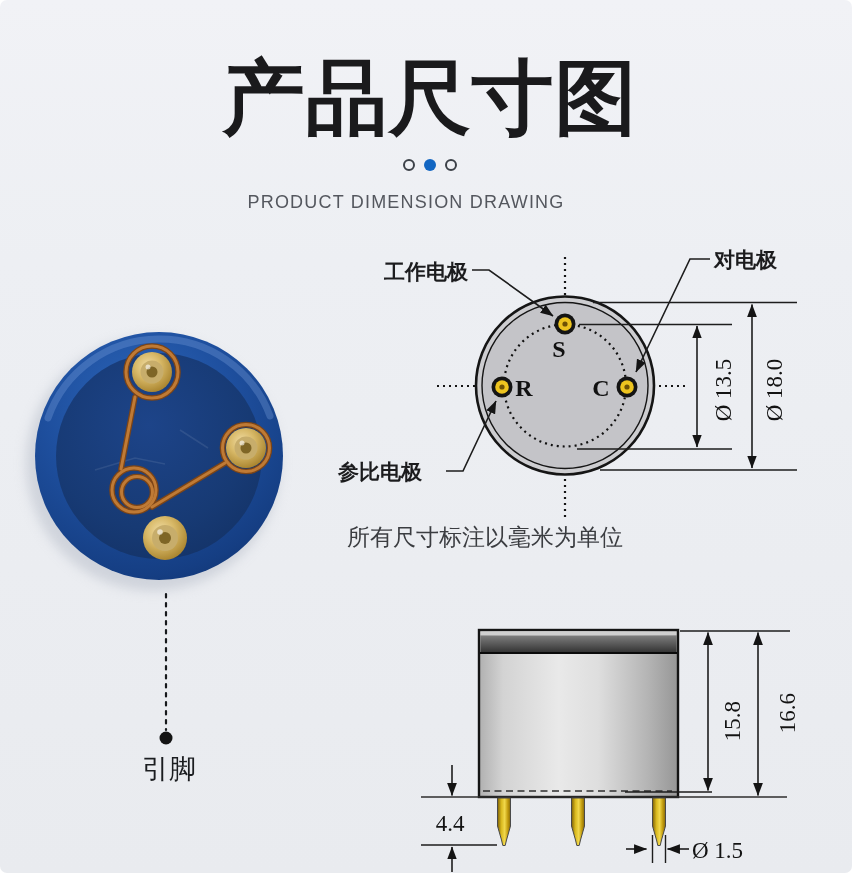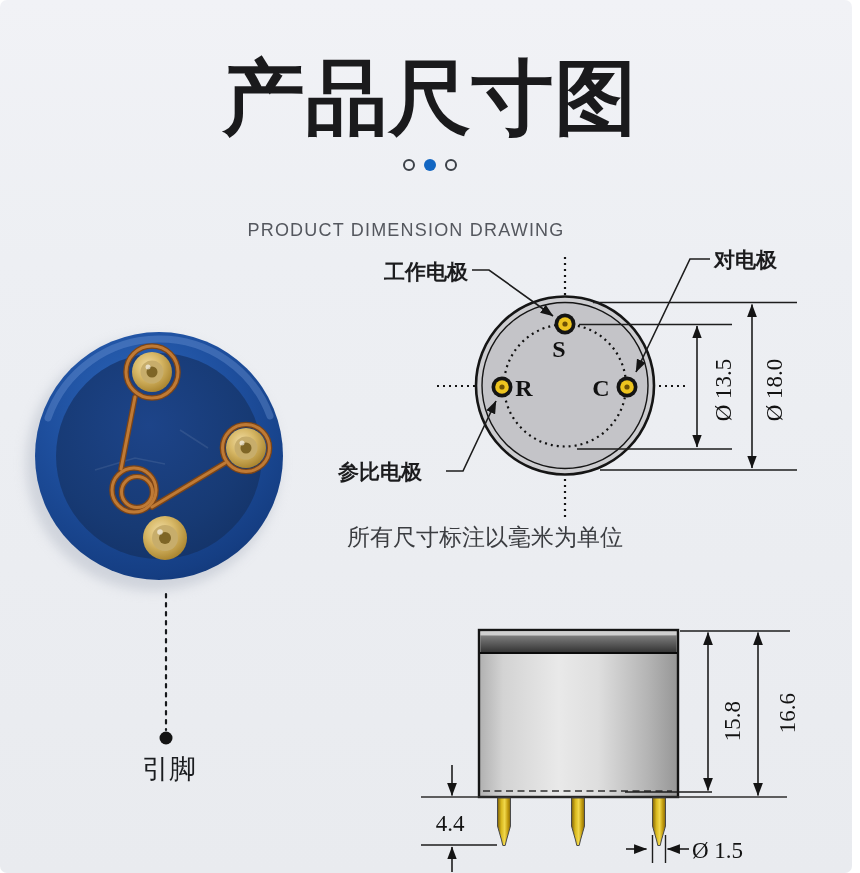--- a/index.html
+++ b/index.html
@@ -15,21 +15,21 @@
     letter-spacing:1px;color:#1a1a1c;
   }
   .dots{
     position:absolute;left:0;top:158px;width:860px;height:14px;
     display:flex;justify-content:center;align-items:center;gap:9px;
   }
   .dot{width:8px;height:8px;border:2px solid #3c4148;border-radius:50%;background:transparent;box-sizing:content-box;}
   .dot.active{width:12px;height:12px;border:none;background:#1266c2;}
   .subtitle{
     position:absolute;left:0;top:192px;width:812px;text-align:center;
-    font-size:18px;letter-spacing:1.2px;color:#54575e;font-weight:500;margin-top:28px;
+    font-size:18px;letter-spacing:1.2px;color:#54575e;font-weight:500;
   }
   .notes{
     position:absolute;left:347px;top:520px;
     font-size:23px;line-height:34px;color:#3b3d41;font-weight:500;white-space:nowrap;text-align:center;
   }
   svg{position:absolute;overflow:visible;}
   .topview{left:330px;top:235px;}
   .sideview{left:400px;top:615px;}
   .photo{left:5px;top:322px;}
   .cn-label{font-family:"Liberation Sans","DejaVu Sans",sans-serif;font-size:21px;font-weight:700;fill:#1c1c1e;}

